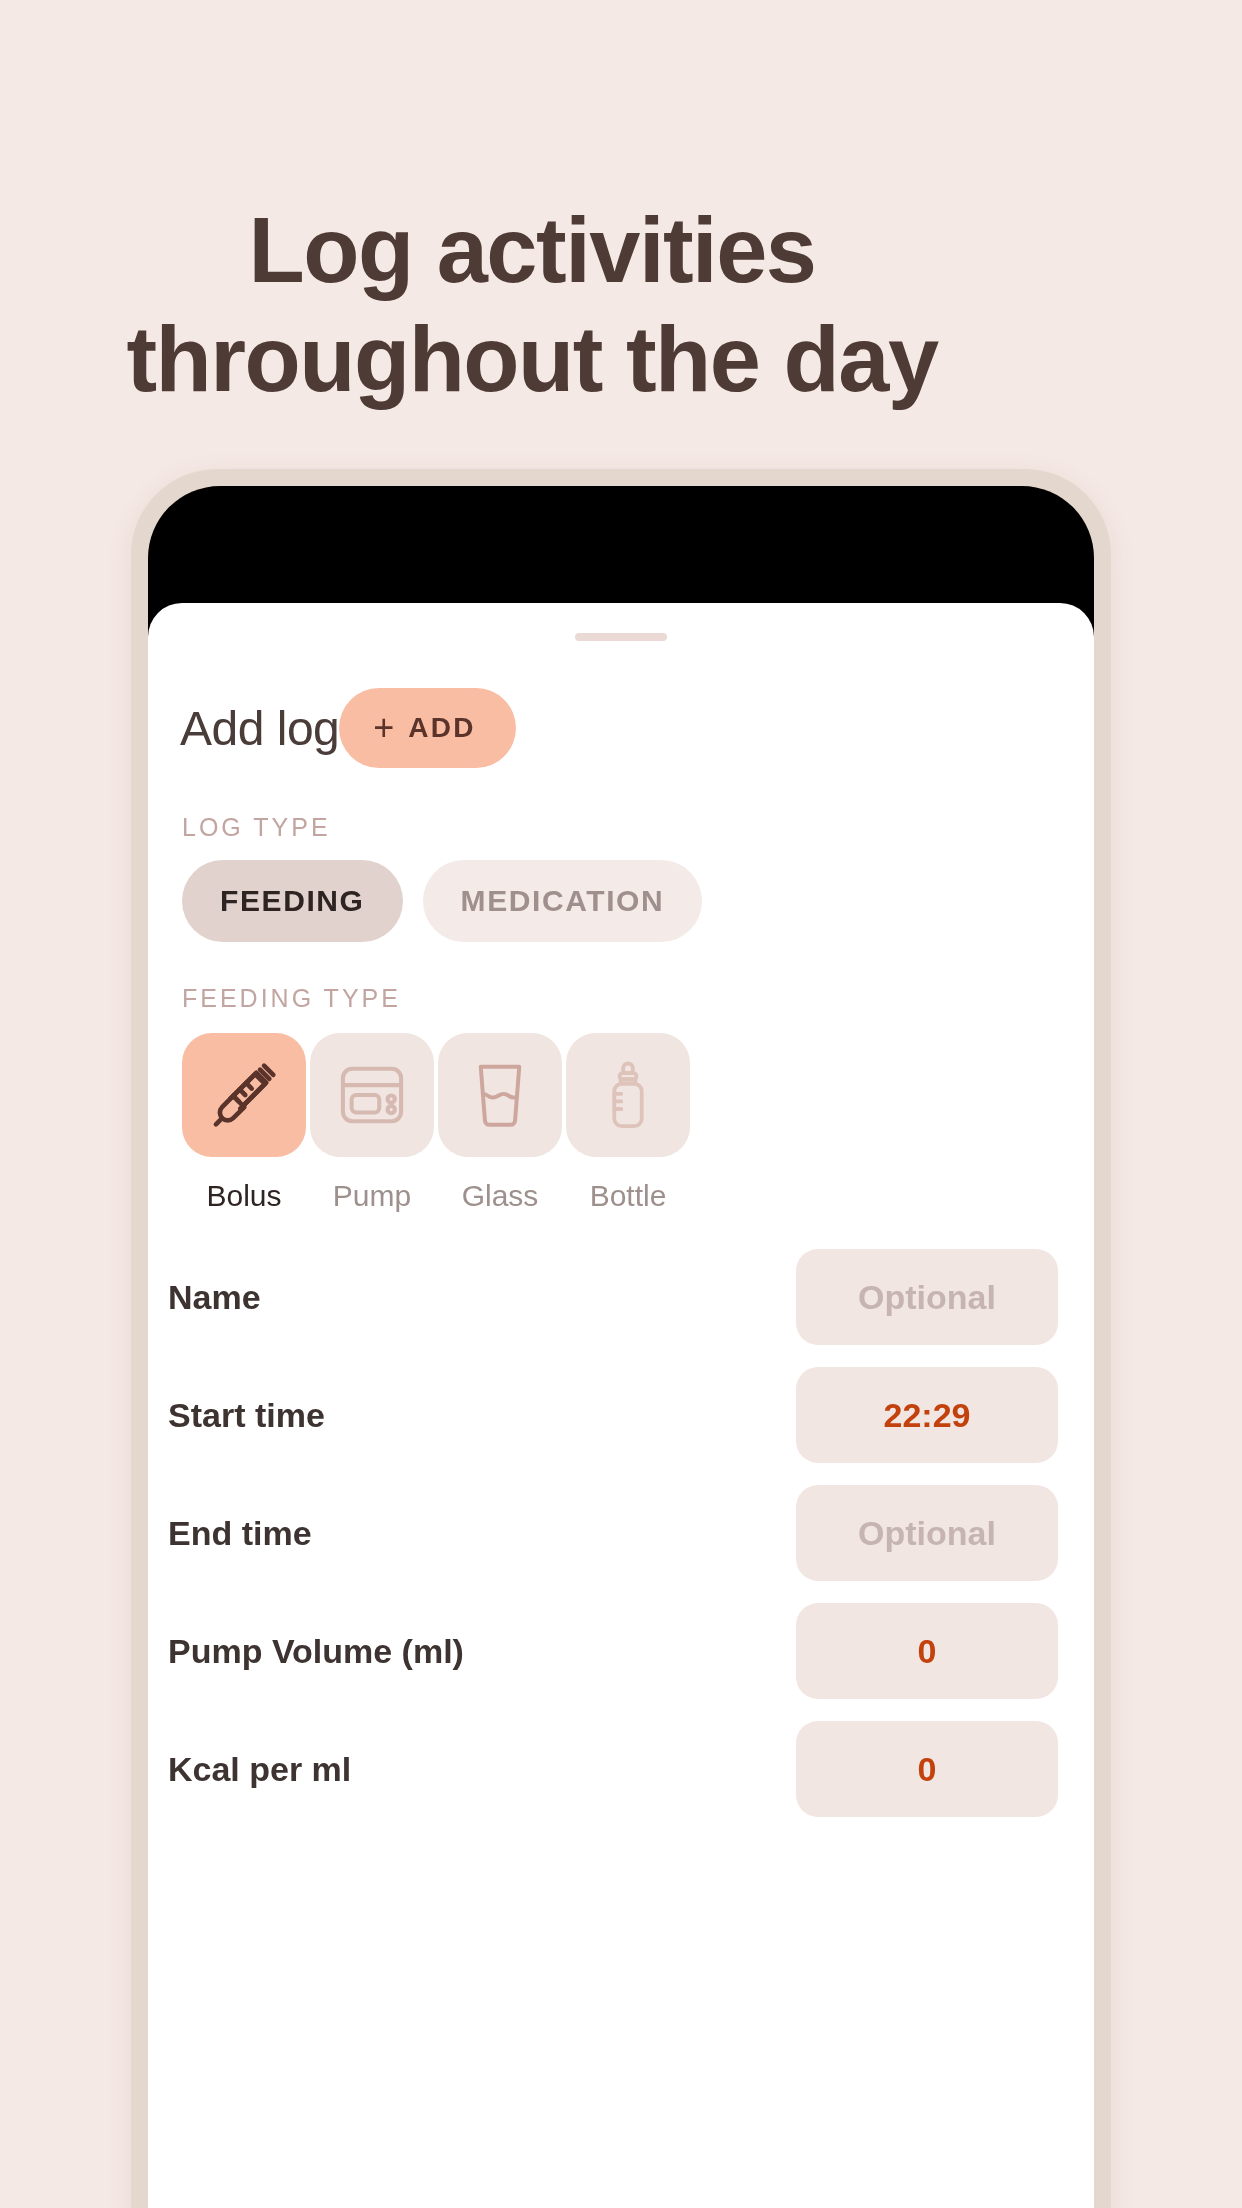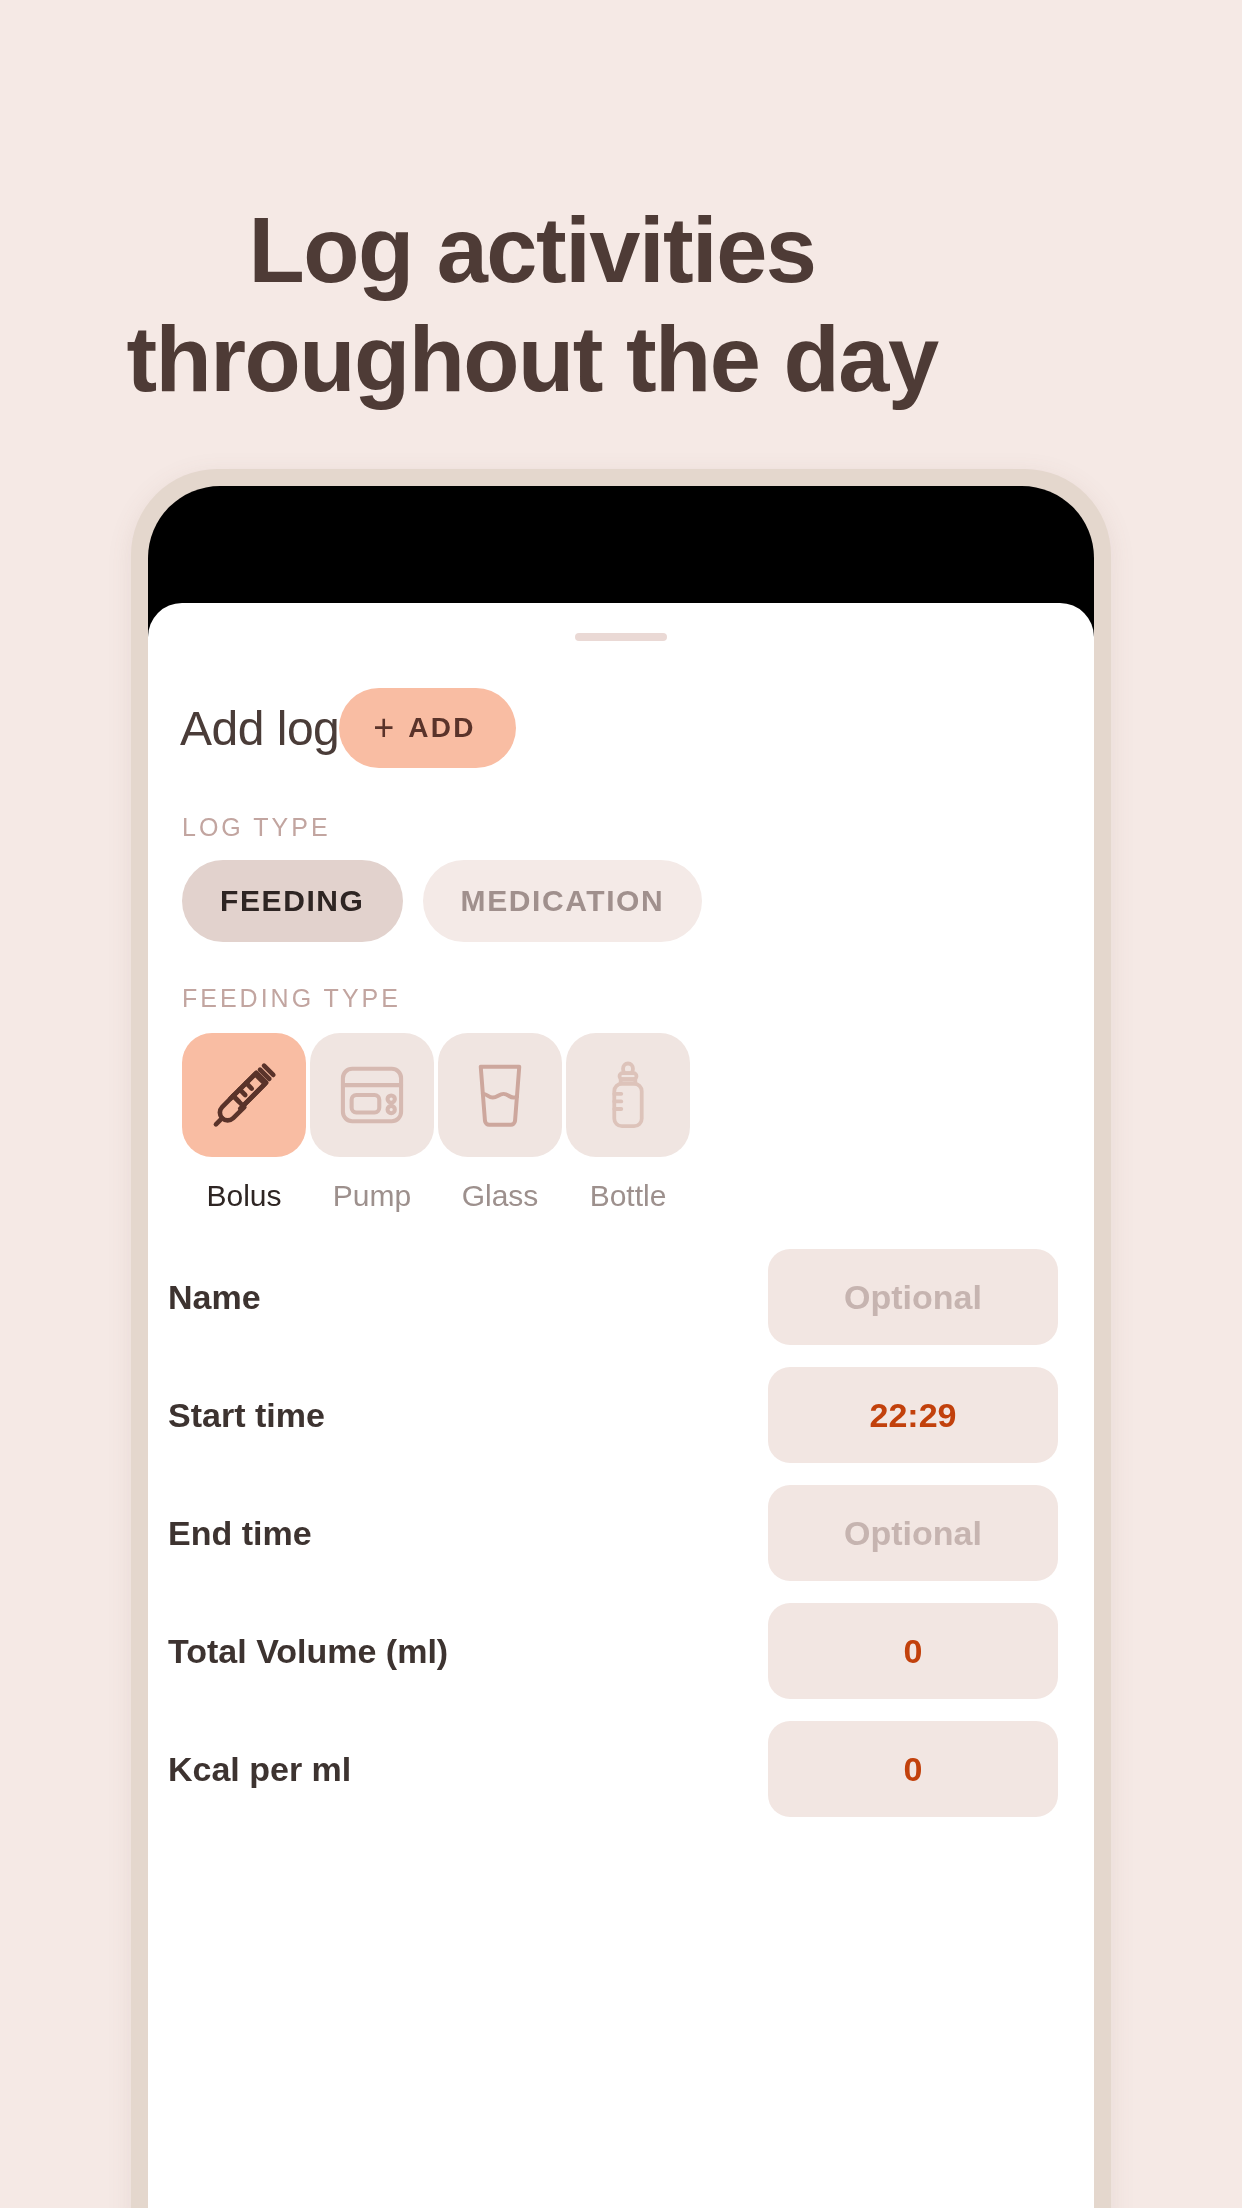--- a/index.html
+++ b/index.html
@@ -195,21 +195,21 @@
     display: flex;
     align-items: center;
     justify-content: space-between;
     margin-bottom: 22px;
   }
   .form-label {
     font-size: 34px;
     color: #3d3330;
   }
   .field {
-    width: 290px;
+    width: 262px;
     height: 96px;
     border-radius: 22px;
     background: #f2e6e2;
     display: flex;
     align-items: center;
     justify-content: center;
     cursor: pointer;
   }
   .field-value {
     font-size: 34px;
@@ -339,21 +339,21 @@
           </div>
 
           <div class="form-row">
             <div class="form-label">End time</div>
             <div class="field">
               <span class="field-value placeholder">Optional</span>
             </div>
           </div>
 
           <div class="form-row">
-            <div class="form-label">Total Volume (ml)</div>
+            <div class="form-label">Pump Volume (ml)</div>
             <div class="field">
               <span class="field-value">0</span>
             </div>
           </div>
 
           <div class="form-row">
             <div class="form-label">Kcal per ml</div>
             <div class="field">
               <span class="field-value">0</span>
             </div>

